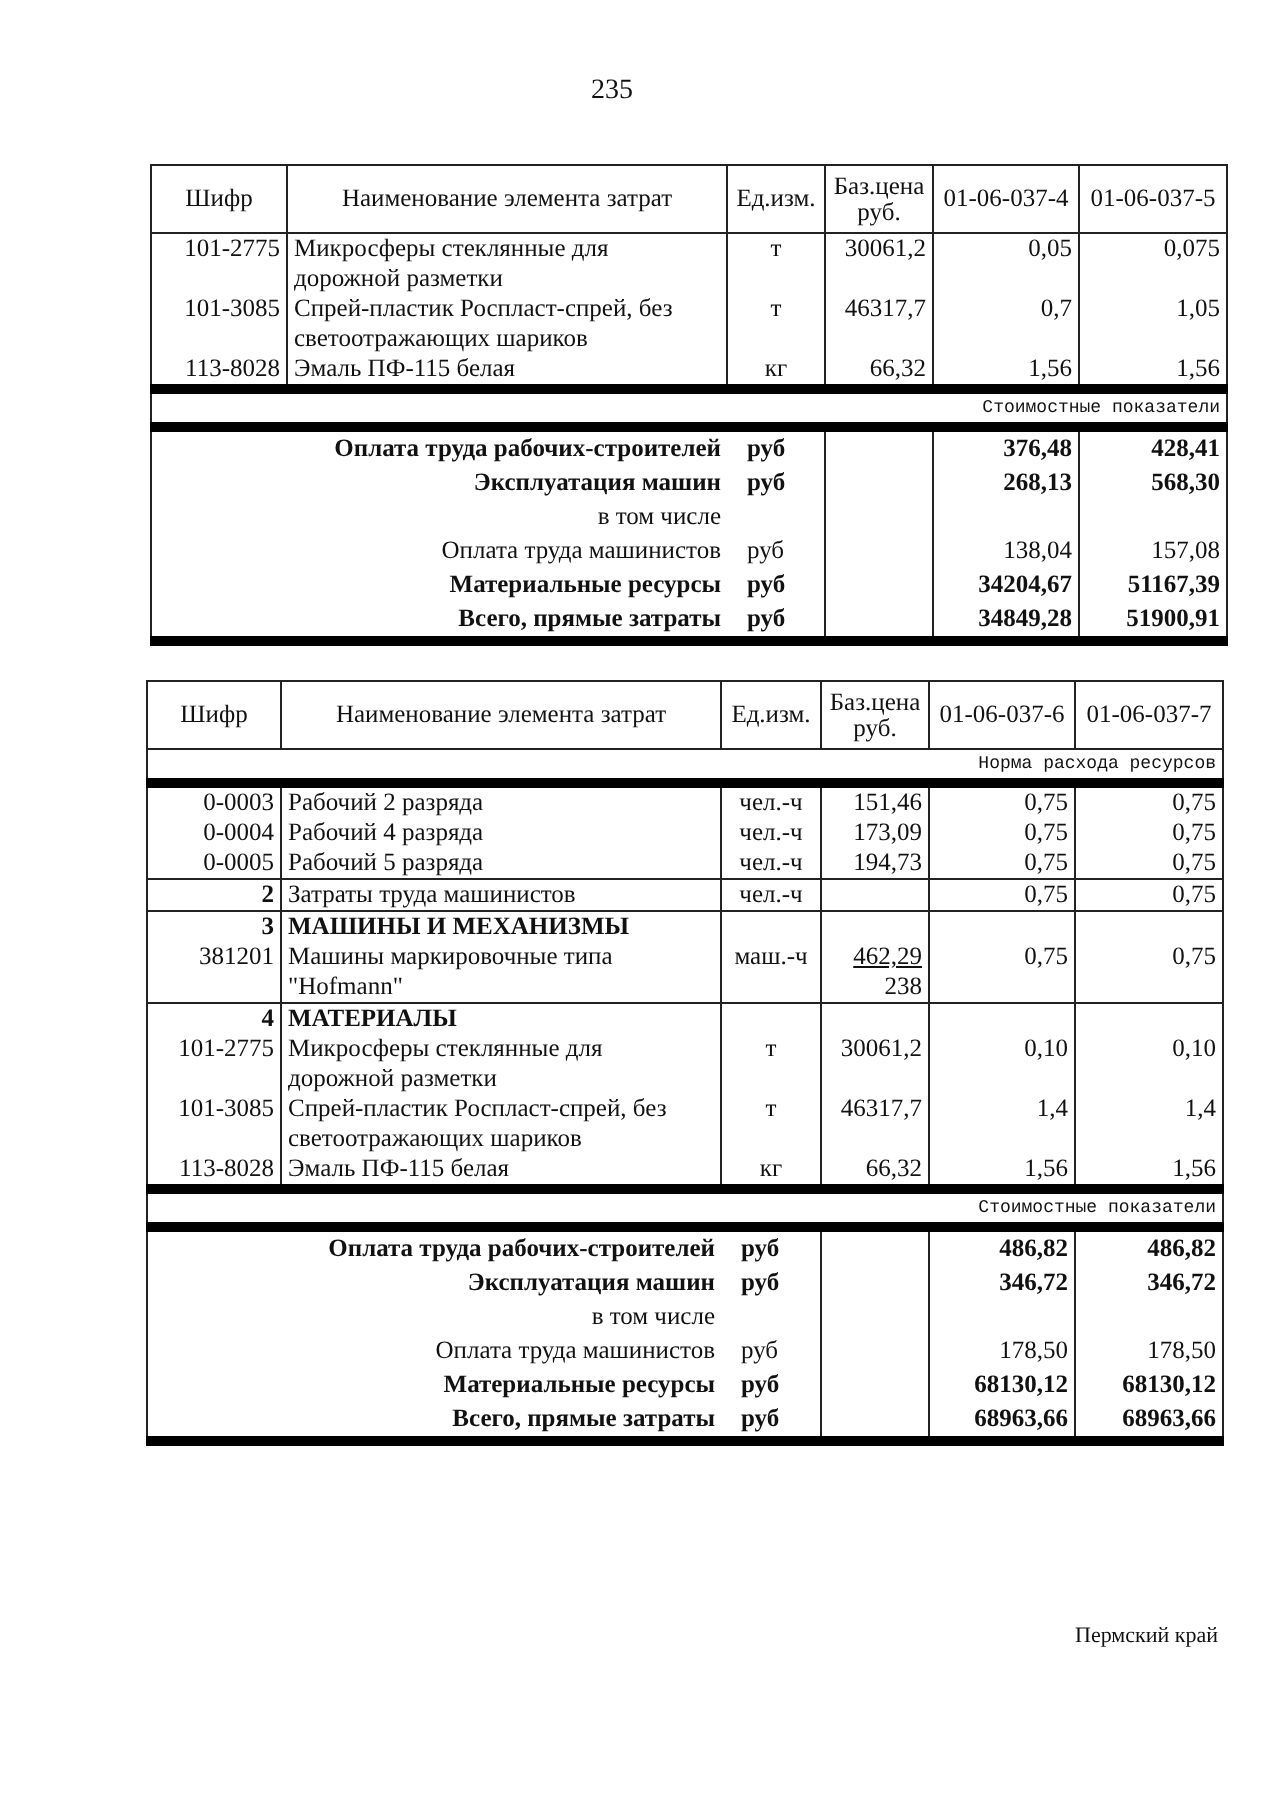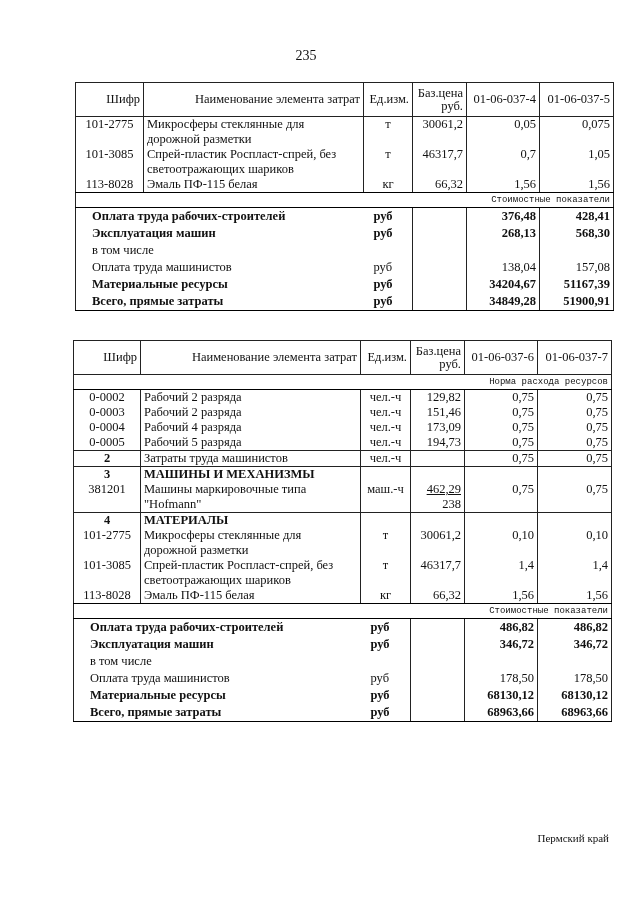--- a/index.html
+++ b/index.html
@@ -1,41 +1,41 @@
 <!DOCTYPE html>
 <html><head>
 <meta charset="utf-8">
 <style>
   html, body { margin: 0; padding: 0; background: #ffffff; }
   body {
     width: 640px; height: 905px; position: relative; overflow: hidden;
     font-family: "Liberation Serif", "DejaVu Serif", serif;
     color: #111; font-size: 12.5px;
   }
-  .page-number { position: absolute; left: 0; width: 612px; top: 48px; text-align: center; font-size: 14px; }
-  .footer { position: absolute; right: 31px; top: 832px; font-size: 11px; }
+  .page-number { position: absolute; left: 0; width: 612px; top: 38px; text-align: center; font-size: 14px; }
+  .footer { position: absolute; right: 31px; top: 812px; font-size: 11px; }
 
   table.est {
     position: absolute; border-collapse: collapse; table-layout: fixed;
     font-size: 12.5px; line-height: 15px;
   }
   table.est td { padding: 0 3px; vertical-align: top; white-space: nowrap; }
   table.est .hdr td {
-    border: 1px solid #222; vertical-align: middle; text-align: right; height: 33px;
+    border: 1px solid #222; vertical-align: middle; text-align: center; height: 33px;
     padding-top: 0; padding-bottom: 0;
   }
   .hdr .price-hdr { line-height: 13px; }
   .code { text-align: center; }
   .name { text-align: left; white-space: normal !important; }
   .unit { text-align: center; }
   .num  { text-align: right; }
-  .bl { border-left: 1px solid #222; }
+  .bl { border-left: 1px solid #222; text-align: right; }
   .br { border-right: 1px solid #222; }
   .bt { border-top: 1px solid #222; }
-  .bb { border-bottom: 1px solid #000000; }
+  .bb { border-bottom: 5px solid #000000; }
   .bold { font-weight: bold; }
   .section-note td { font-family: Liberation Mono, monospace; font-size: 9px; text-align: right; height: 14px; line-height: 14px; padding-right: 8px; }
   .totals td { height: 17px; line-height: 17px; }
   .totals .tname { padding-left: 16px; }
   .totals .tunit { text-align: left; padding-left: 10px; }
   .underline { text-decoration: underline; }
   .tbl1 { left: 75px; top: 82px; width: 538px; }
   .tbl2 { left: 73px; top: 340px; width: 538px; }
 </style>
 </head>
@@ -156,28 +156,20 @@
     <td class="price-hdr"><span>Баз.цена</span><br><span>руб.</span></td>
     <td>01-06-037-6</td>
     <td>01-06-037-7</td>
   </tr>
   <tr class="section-note">
     <td colspan="6" class="bl br bb">Норма расхода ресурсов</td>
   </tr>
   </tbody>
     <tbody>
   <tr>
-    <td class="code bl br">0-0002</td>
-    <td class="name br">Рабочий 2 разряда</td>
-    <td class="unit br">чел.-ч</td>
-    <td class="num br">129,82</td>
-    <td class="num br">0,75</td>
-    <td class="num br">0,75</td>
-  </tr>
-  <tr>
     <td class="code bl br">0-0003</td>
     <td class="name br">Рабочий 2 разряда</td>
     <td class="unit br">чел.-ч</td>
     <td class="num br">151,46</td>
     <td class="num br">0,75</td>
     <td class="num br">0,75</td>
   </tr>
   <tr>
     <td class="code bl br">0-0004</td>
     <td class="name br">Рабочий 4 разряда</td>

